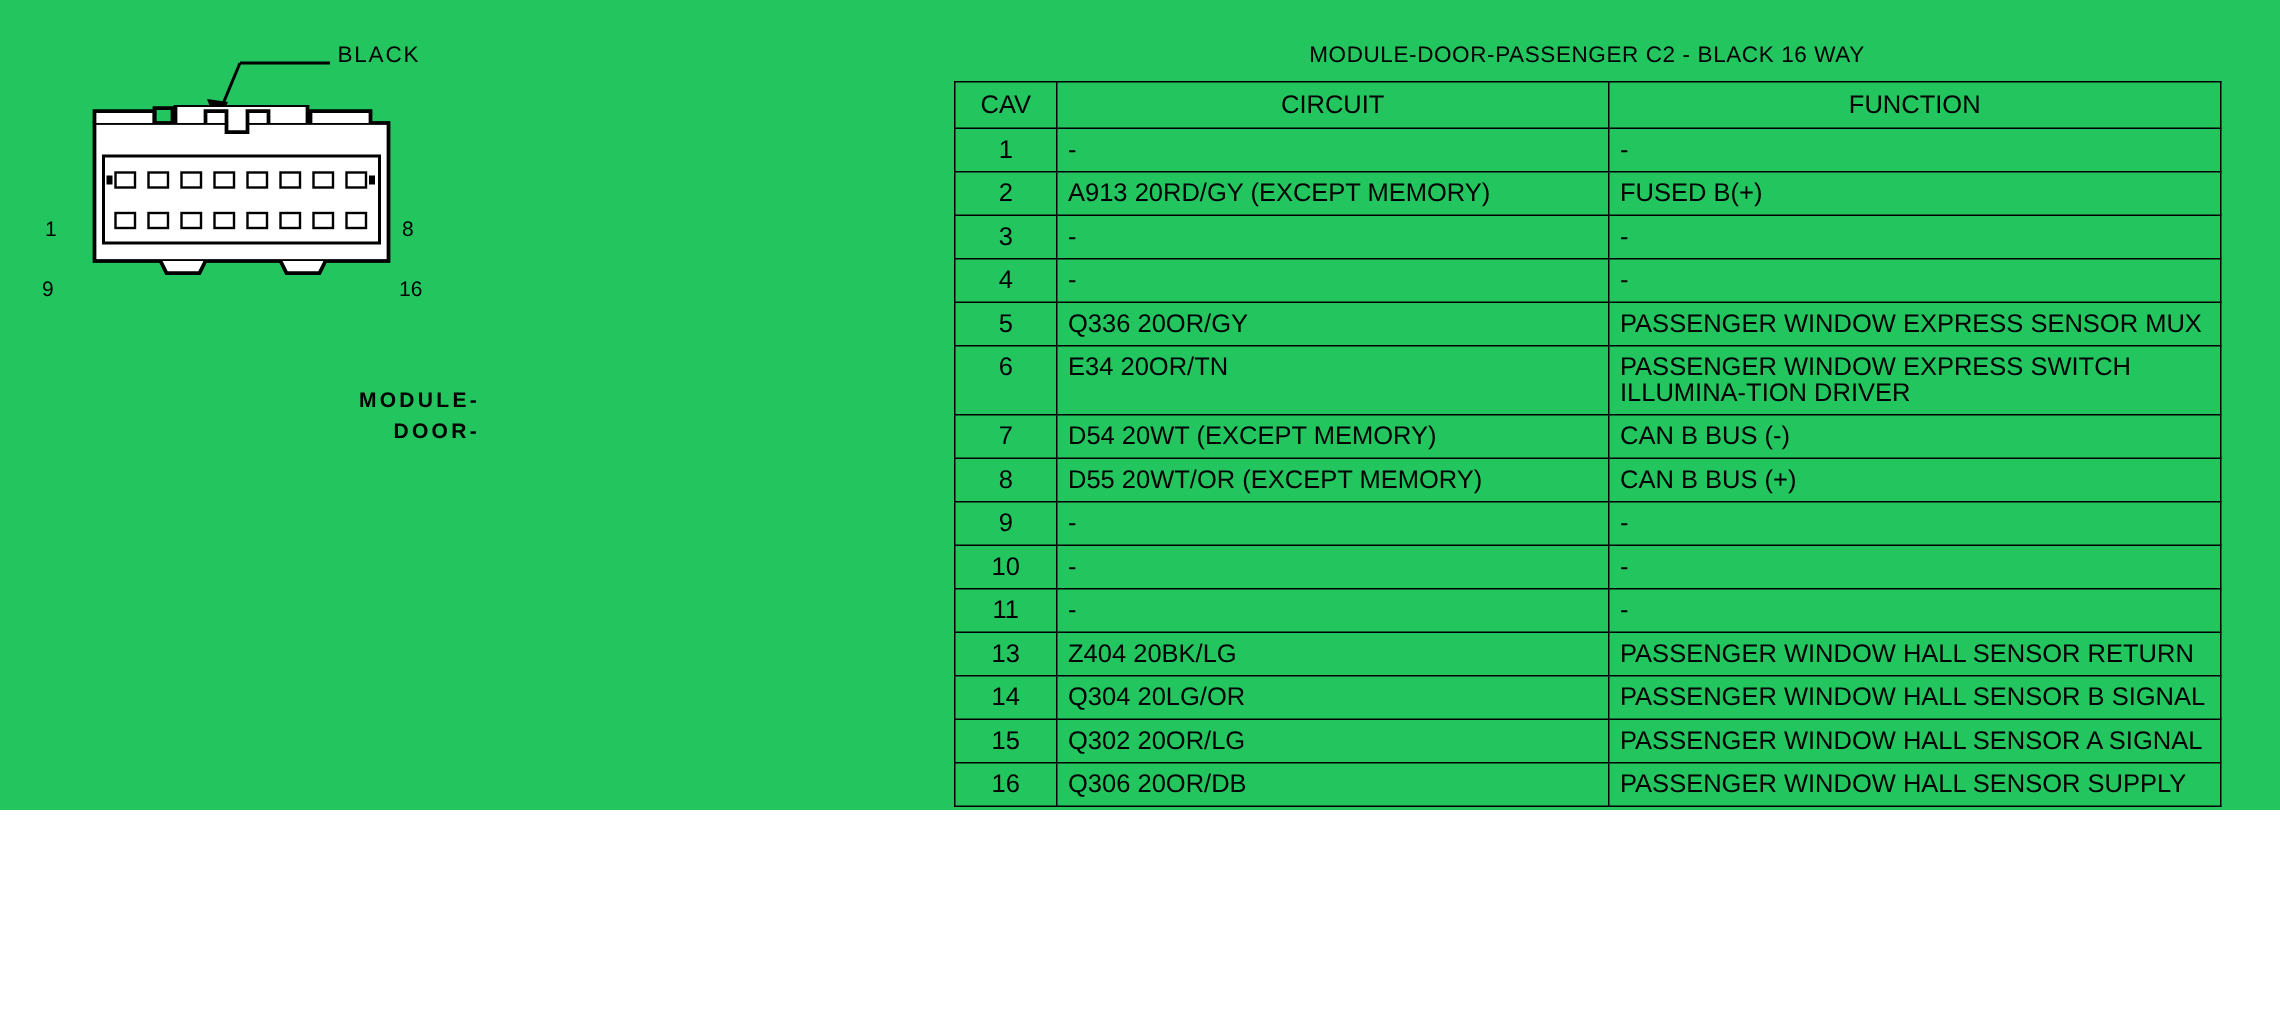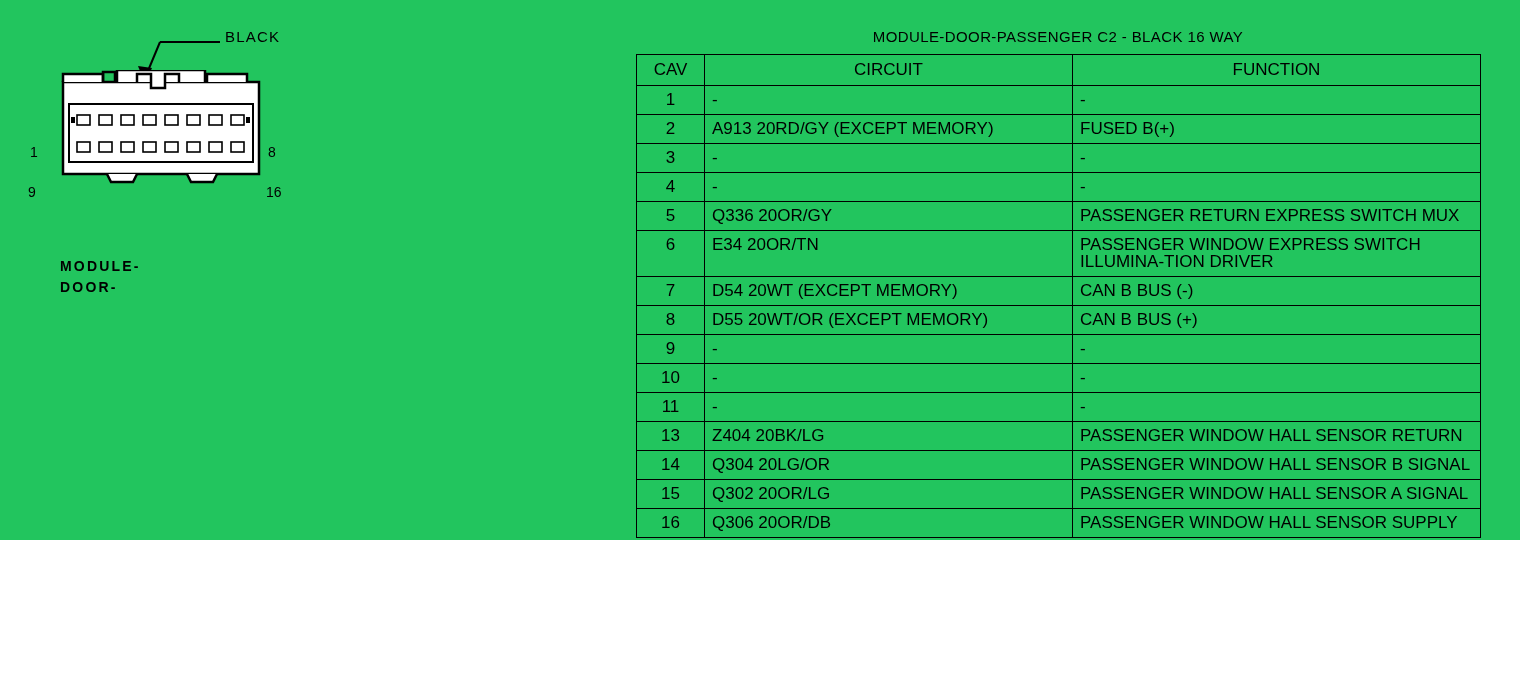--- a/index.html
+++ b/index.html
@@ -40,21 +40,21 @@
 
   #connector-svg {
     position: absolute;
     left: 55px; top: 70px;
   }
 
   #connector-caption {
     position: absolute;
     left: 60px; top: 256px;
     width: 260px;
-    text-align: left;
+    text-align: right;
     font-size: 14px;
     font-weight: bold;
     letter-spacing: 2.2px;
     line-height: 21px;
   }
 
   .pin-num {
     position: absolute;
     font-size: 14px;
   }
@@ -193,21 +193,21 @@
           <td>-</td>
         </tr>
         <tr>
           <td class="cav">4</td>
           <td>-</td>
           <td>-</td>
         </tr>
         <tr>
           <td class="cav">5</td>
           <td>Q336 20OR/GY</td>
-          <td>PASSENGER RETURN EXPRESS SWITCH MUX</td>
+          <td>PASSENGER WINDOW EXPRESS SENSOR MUX</td>
         </tr>
         <tr>
           <td class="cav">6</td>
           <td>E34 20OR/TN</td>
           <td>PASSENGER WINDOW EXPRESS SWITCH ILLUMINA-TION DRIVER</td>
         </tr>
         <tr>
           <td class="cav">7</td>
           <td>D54 20WT  (EXCEPT MEMORY)</td>
           <td>CAN B BUS (-)</td>

